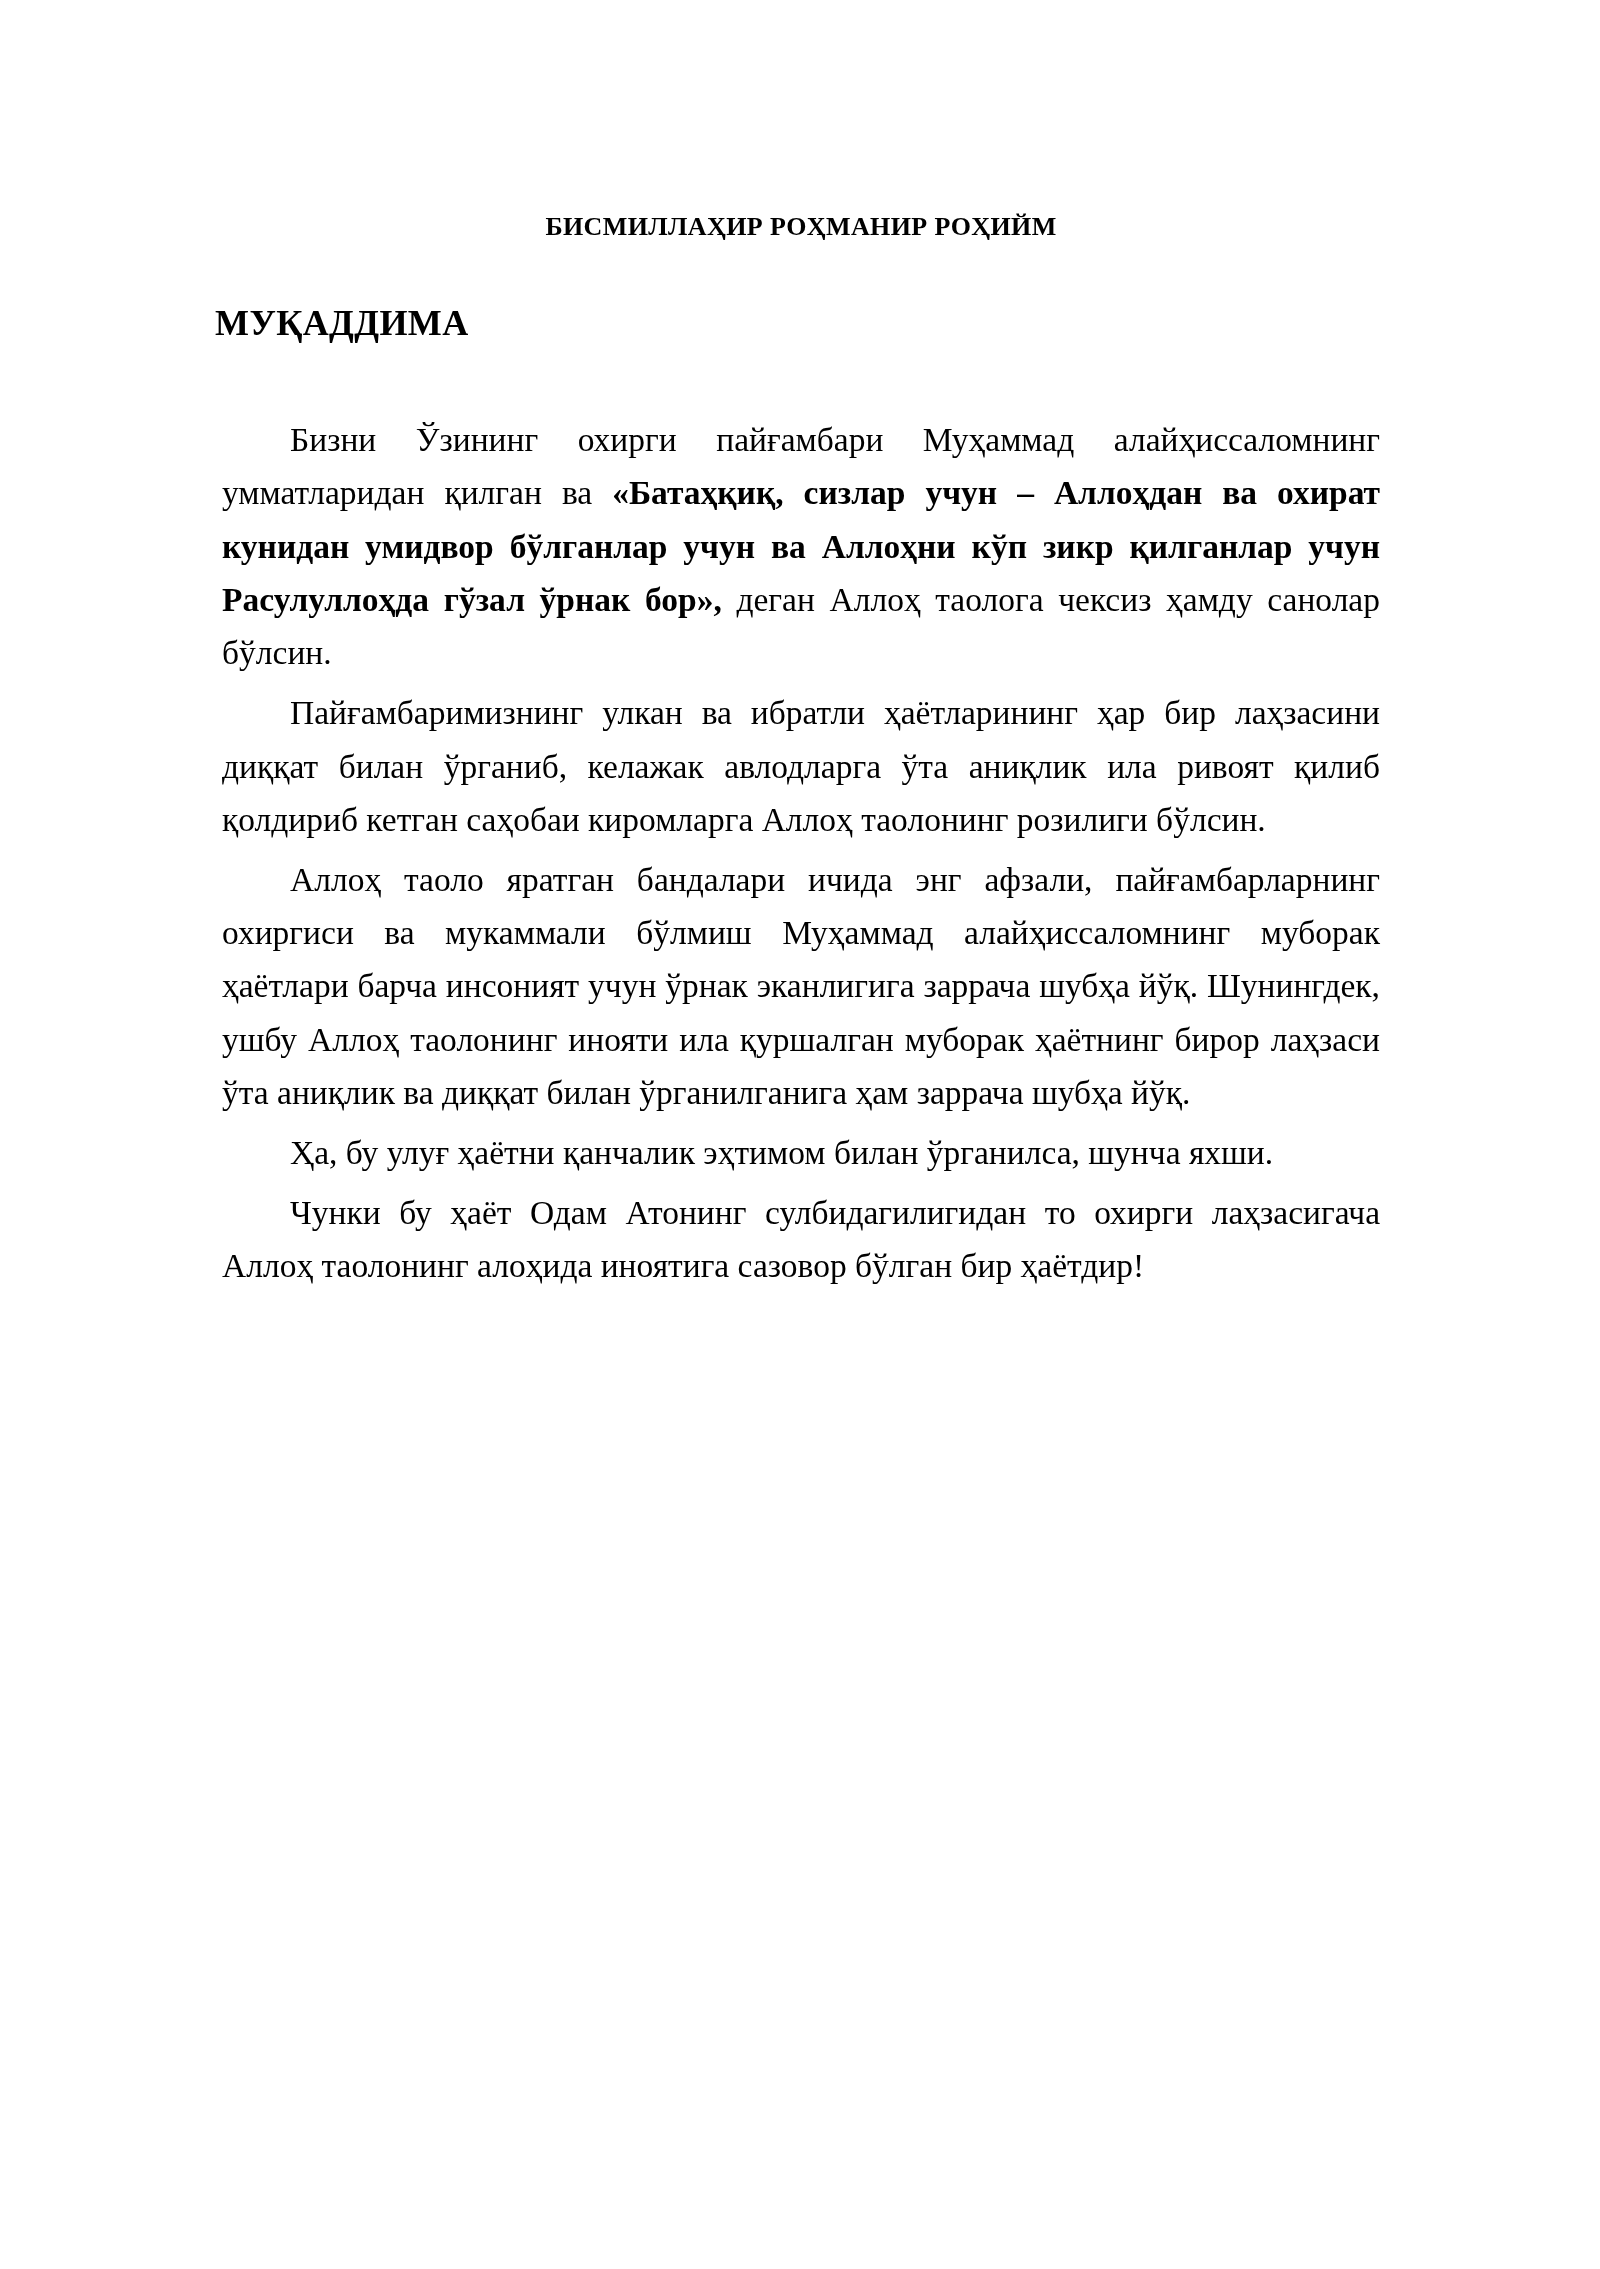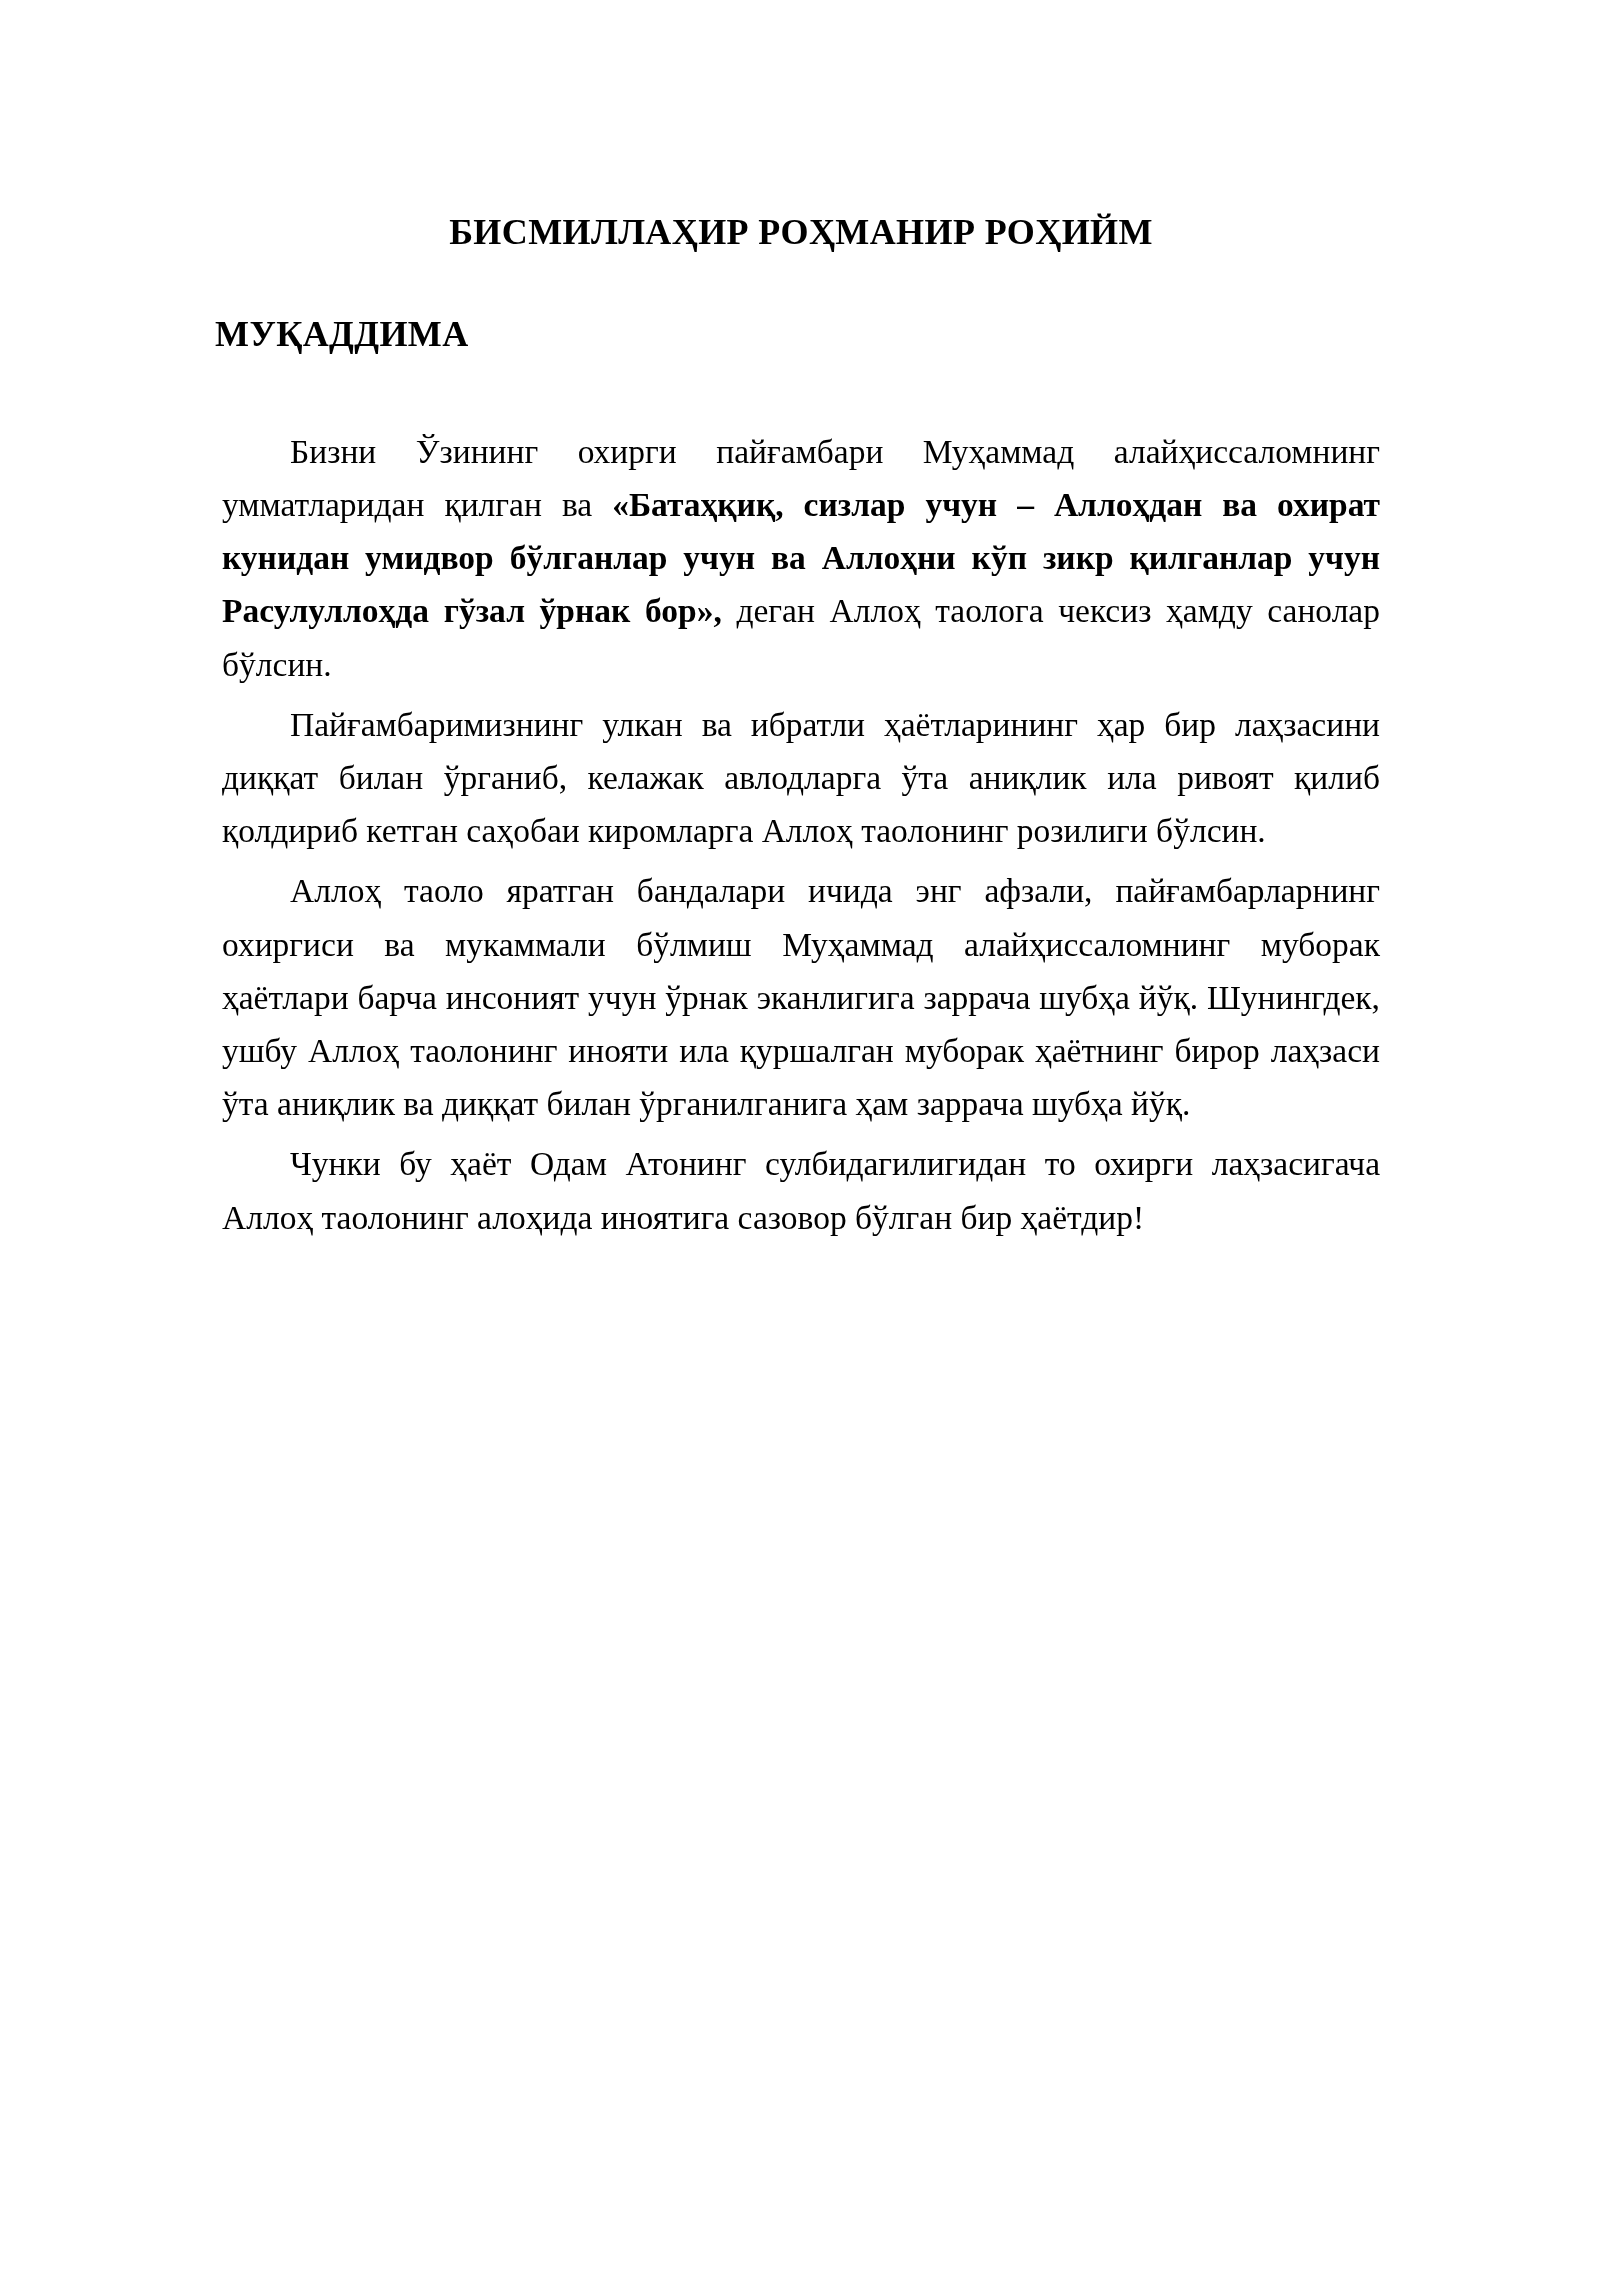--- a/index.html
+++ b/index.html
@@ -33,21 +33,21 @@
     width: 1172px;
   }
 
   .title-block {
     padding-top: 212px;
   }
 
   .doc-title {
     margin: 0;
     text-align: center;
-    font-size: 36px;
+    font-size: 26px;
     font-weight: bold;
     letter-spacing: 0.4px;
     line-height: 1.15;
   }
 
   .doc-subtitle {
     margin: 0;
     padding-top: 61px;
     text-align: left;
     font-size: 36px;
@@ -85,17 +85,18 @@
 
     <div class="title-block">
       <h1 class="doc-title">БИСМИЛЛАҲИР РОҲМАНИР РОҲИЙМ</h1>
       <h2 class="doc-subtitle">МУҚАДДИМА</h2>
     </div>
 
     <div class="body-block">
       <p class="para">Бизни Ўзининг охирги пайғамбари Муҳаммад алайҳиссаломнинг умматларидан қилган ва <b>«Батаҳқиқ, сизлар учун – Аллоҳдан ва охират кунидан умидвор бўлганлар учун ва Аллоҳни кўп зикр қилганлар учун Расулуллоҳда гўзал ўрнак бор»,</b> деган Аллоҳ таолога чексиз ҳамду санолар бўлсин.</p>
       <p class="para">Пайғамбаримизнинг улкан ва ибратли ҳаётларининг ҳар бир лаҳзасини диққат билан ўрганиб, келажак авлодларга ўта аниқлик ила ривоят қилиб қолдириб кетган саҳобаи киромларга Аллоҳ таолонинг розилиги бўлсин.</p>
       <p class="para">Аллоҳ таоло яратган бандалари ичида энг афзали, пайғамбарларнинг охиргиси ва мукаммали бўлмиш Муҳаммад алайҳиссаломнинг муборак ҳаётлари барча инсоният учун ўрнак эканлигига заррача шубҳа йўқ. Шунингдек, ушбу Аллоҳ таолонинг инояти ила қуршалган муборак ҳаётнинг бирор лаҳзаси ўта аниқлик ва диққат билан ўрганилганига ҳам заррача шубҳа йўқ.</p>
+      <p class="para">Ҳа, бу улуғ ҳаётни қанчалик эҳтимом билан ўрганилса, шунча яхши.</p>
       <p class="para">Чунки бу ҳаёт Одам Атонинг сулбидагилигидан то охирги лаҳзасигача Аллоҳ таолонинг алоҳида иноятига сазовор бўлган бир ҳаётдир!</p>
     </div>
 
   </div>
 </div>
 
 </body></html>

